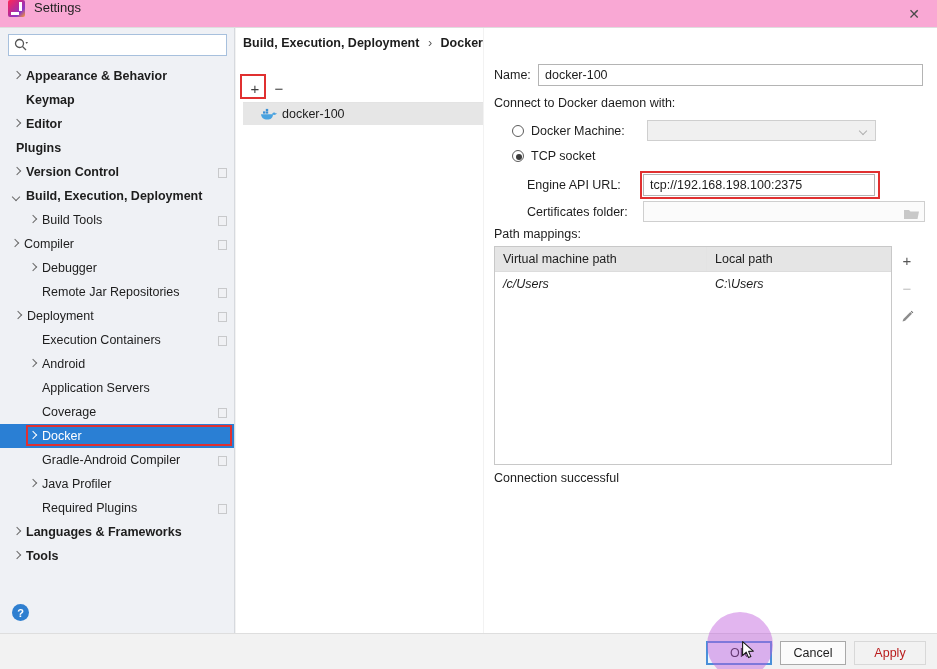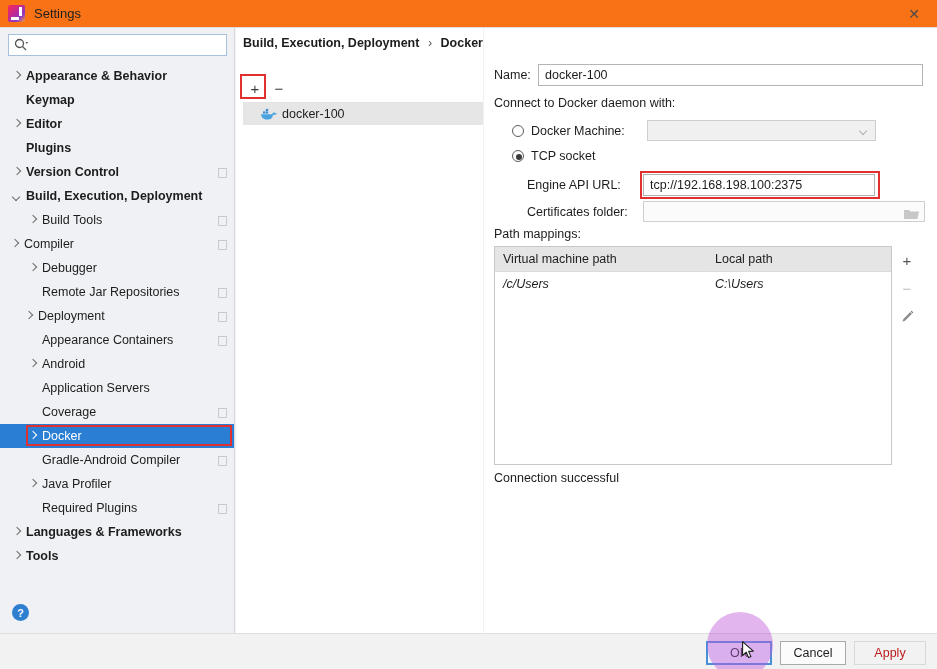--- a/index.html
+++ b/index.html
@@ -12,23 +12,23 @@
   }
   #root {
     position: relative;
     width: 937px; height: 669px;
     background: #f2f2f2;
   }
 
   
   .titlebar {
     position: absolute; left: 0; top: 0; width: 937px; height: 28px;
-    background: #f97316;
+    background: #f9a8d4;
     border-bottom: 1px solid #dedede;
-    display: flex; align-items: center;
+    display: flex; align-items: flex-start;
   }
   .ij-logo {
     width: 17px; height: 17px; margin-left: 8px; border-radius: 2px;
     background: linear-gradient(135deg, #fe2857 0%, #c5298c 40%, #8b38c7 72%, #ff9e2b 100%);
     position: relative; flex: none;
   }
   .ij-logo::after {
     content: ""; position: absolute; left: 3px; bottom: 2px;
     width: 8px; height: 3px; background: #fff;
   }
@@ -313,21 +313,21 @@
           <span>Appearance &amp; Behavior</span>
         </div>
         <div class="tree-row bold" style="padding-left: 10px;">
           <span class="tw"></span>
           <span>Keymap</span>
         </div>
         <div class="tree-row bold" style="padding-left: 10px;">
           <span class="tw right"></span>
           <span>Editor</span>
         </div>
-        <div class="tree-row bold" style="padding-left: 10px;">
+        <div class="tree-row bold" style="">
           <span class="tw"></span>
           <span>Plugins</span>
         </div>
         <div class="tree-row bold" style="padding-left: 10px;">
           <span class="tw right"></span>
           <span>Version Control</span>
           <span class="copy-ico">
             <span></span>
           </span>
         </div>
@@ -353,30 +353,30 @@
           <span class="tw right"></span>
           <span>Debugger</span>
         </div>
         <div class="tree-row" style="padding-left: 26px;">
           <span class="tw"></span>
           <span>Remote Jar Repositories</span>
           <span class="copy-ico">
             <span></span>
           </span>
         </div>
-        <div class="tree-row" style="padding-left: 22px; justify-content: space-between;">
+        <div class="tree-row" style="padding-left: 11px; justify-content: space-between;">
           <span class="tw right"></span>
           <span>Deployment</span>
           <span class="copy-ico">
             <span></span>
           </span>
         </div>
         <div class="tree-row" style="padding-left: 26px;">
           <span class="tw"></span>
-          <span>Appearance Containers</span>
+          <span>Execution Containers</span>
           <span class="copy-ico">
             <span></span>
           </span>
         </div>
         <div class="tree-row" style="padding-left: 26px;">
           <span class="tw right"></span>
           <span>Android</span>
         </div>
         <div class="tree-row" style="padding-left: 26px;">
           <span class="tw"></span>

